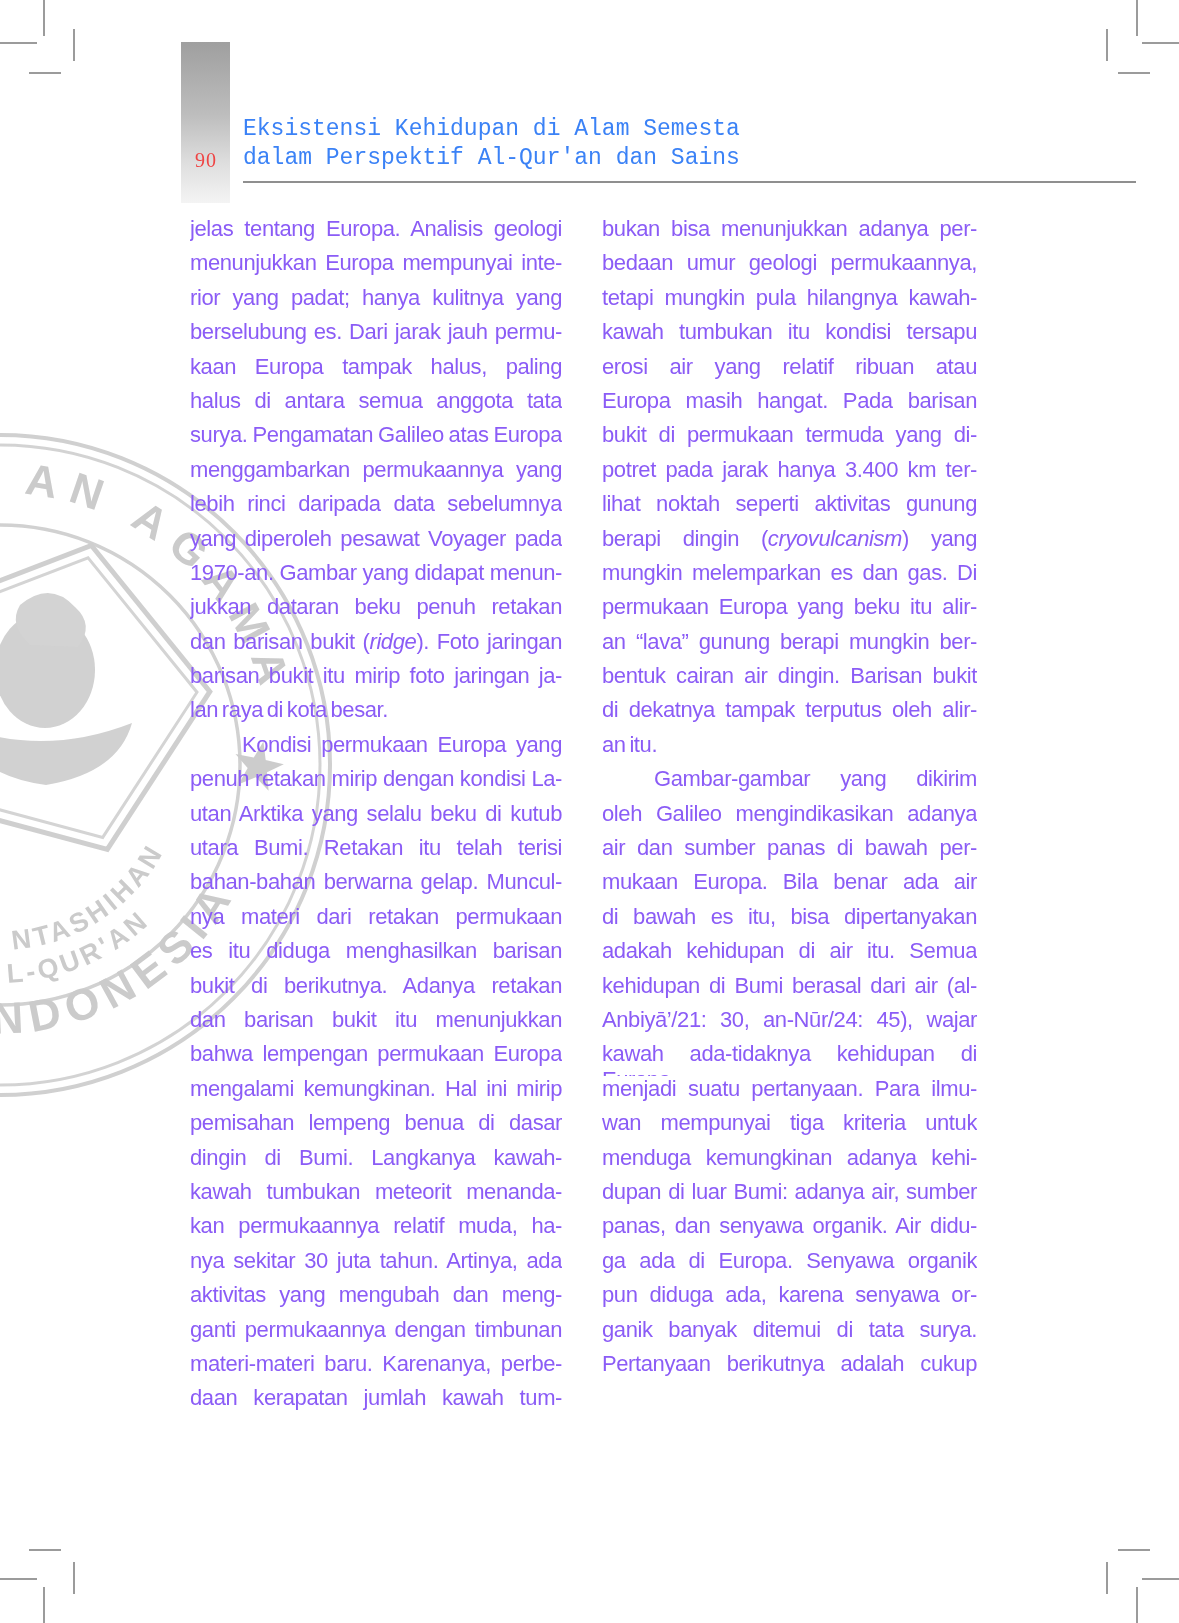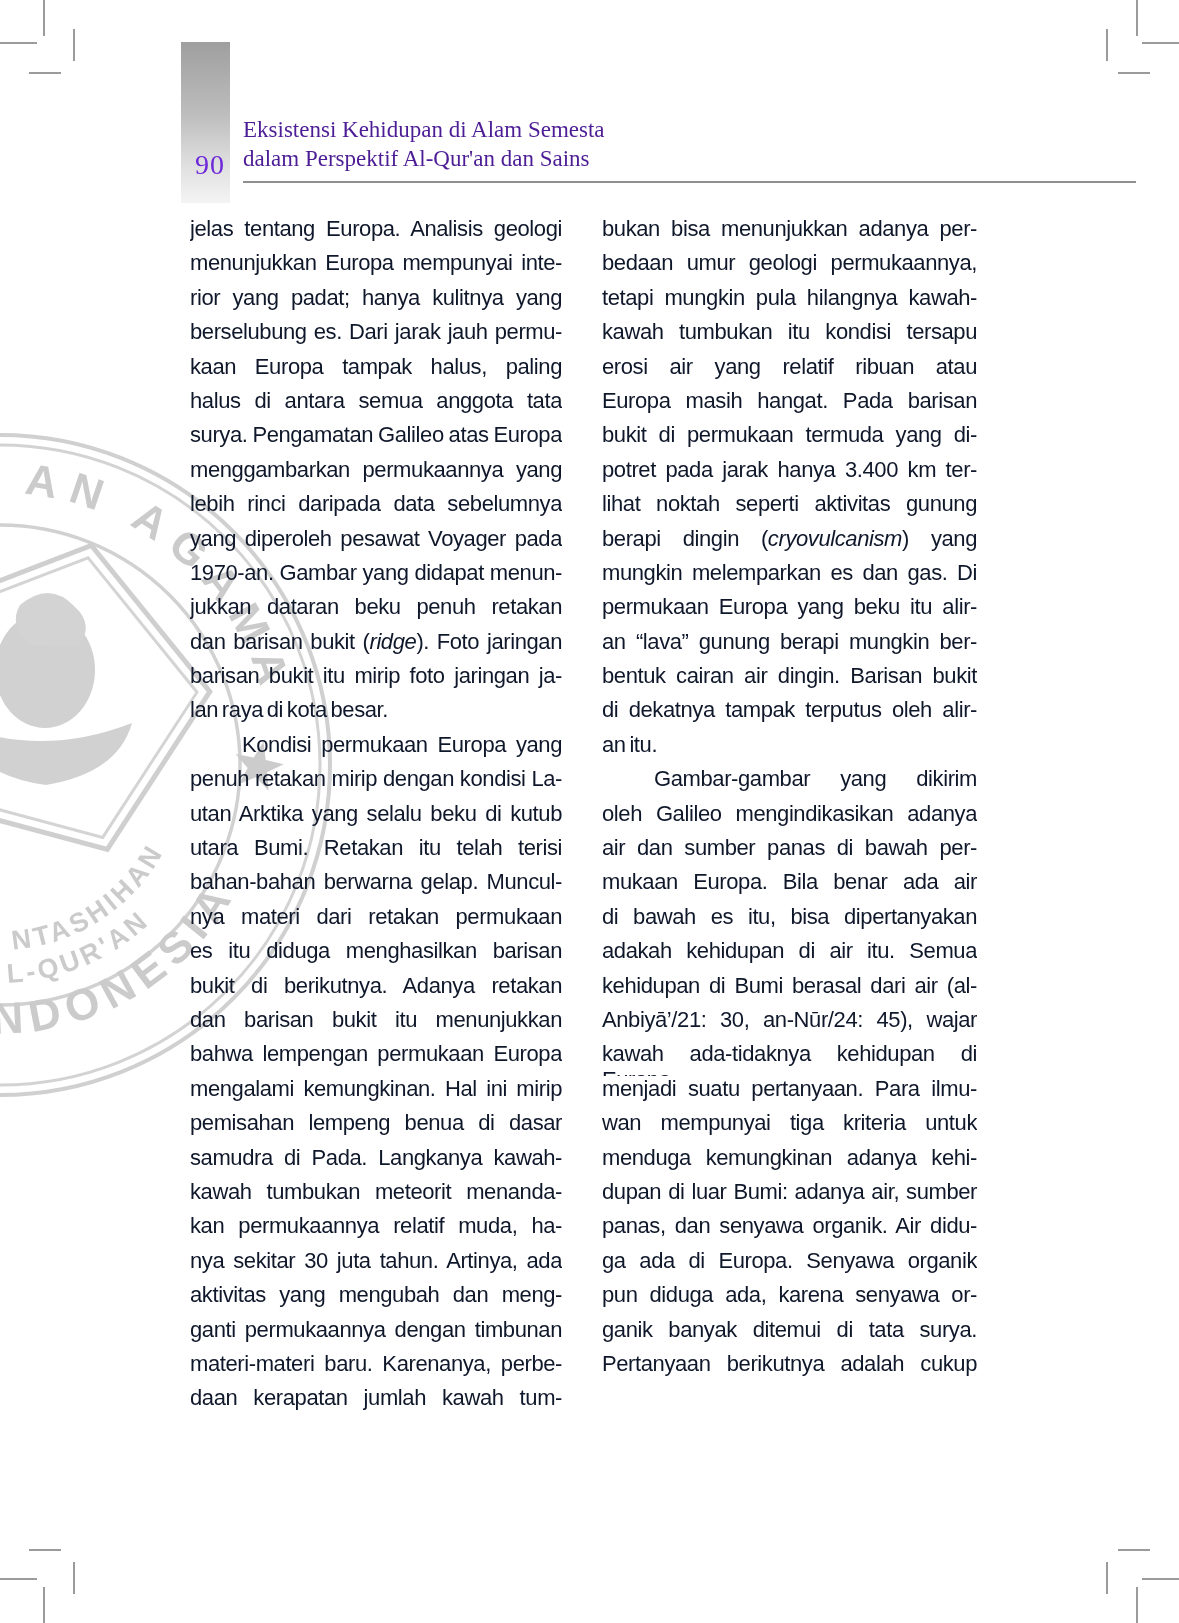--- a/index.html
+++ b/index.html
@@ -15,46 +15,46 @@
   .crop{position:absolute;background:#9b9b9b;}
 
   
   #gradient-bar{
     position:absolute;left:181px;top:42px;width:49px;height:161px;
     background:linear-gradient(180deg,#9f9f9f 0%,#bdbdbd 45%,#dedede 75%,#f4f4f4 100%);
   }
   #page-number{
     position:absolute;left:195px;top:149px;
     font-family:"Liberation Serif","DejaVu Serif",serif;
-    font-size:28px;color:#6d28d9;letter-spacing:1px;
+    font-size:20px;color:#ef4444;letter-spacing:1px;
   }
   #running-head{
     position:absolute;left:243px;top:115px;
-    font-family:Liberation Serif, serif;
-    font-size:23px;line-height:29px;color:#4c1d95;
+    font-family:Liberation Mono, monospace;
+    font-size:23px;line-height:29px;color:#3b82f6;
   }
   #head-rule{
     position:absolute;left:243px;top:181px;width:893px;height:2px;
     background:#8f8f8f;
   }
 
   
   #watermark{
     position:absolute;left:-345px;top:420px;width:690px;height:690px;
     z-index:0;pointer-events:none;
   }
   #watermark text{
     font-family:"Liberation Sans","DejaVu Sans",sans-serif;
     font-weight:bold;fill:#c2c2c2;
   }
 
   
   .column{
     position:absolute;top:216px;z-index:1;
-    color:#0f172a;
+    color:#8b5cf6;
     font-size:22px;
     letter-spacing:-0.4px;
     word-spacing:-2px;
   }
   #col-left{left:190px;width:372px;}
   #col-right{left:602px;width:375px;}
   .line{
     height:34.4px;
     text-align:justify;
     text-align-last:justify;
@@ -155,21 +155,21 @@
       <div class="line"><span>utan Arktika yang selalu beku di kutub</span></div>
       <div class="line"><span>utara Bumi. Retakan itu telah terisi</span></div>
       <div class="line"><span>bahan-bahan berwarna gelap. Muncul-</span></div>
       <div class="line"><span>nya materi dari retakan permukaan</span></div>
       <div class="line"><span>es itu diduga menghasilkan barisan</span></div>
       <div class="line"><span>bukit di berikutnya. Adanya retakan</span></div>
       <div class="line"><span>dan barisan bukit itu menunjukkan</span></div>
       <div class="line"><span>bahwa lempengan permukaan Europa</span></div>
       <div class="line"><span>mengalami kemungkinan. Hal ini mirip</span></div>
       <div class="line"><span>pemisahan lempeng benua di dasar</span></div>
-      <div class="line"><span>samudra di Pada. Langkanya kawah-</span></div>
+      <div class="line"><span>dingin di Bumi. Langkanya kawah-</span></div>
       <div class="line"><span>kawah tumbukan meteorit menanda-</span></div>
       <div class="line"><span>kan permukaannya relatif muda, ha-</span></div>
       <div class="line"><span>nya sekitar 30 juta tahun. Artinya, ada</span></div>
       <div class="line"><span>aktivitas yang mengubah dan meng-</span></div>
       <div class="line"><span>ganti permukaannya dengan timbunan</span></div>
       <div class="line"><span>materi-materi baru. Karenanya, perbe-</span></div>
       <div class="line"><span>daan kerapatan jumlah kawah tum-</span></div>
     </div>
   <div id="col-right" class="column">
       <div class="line"><span>bukan bisa menunjukkan adanya per-</span></div>

